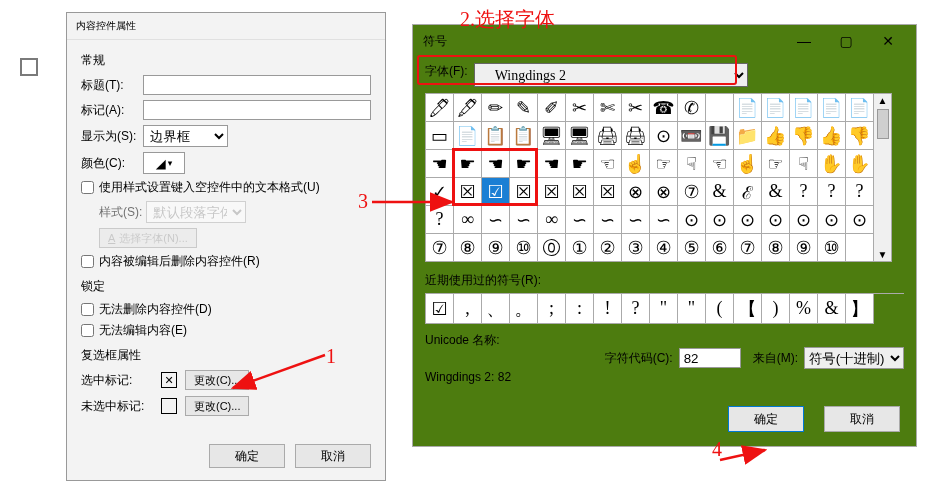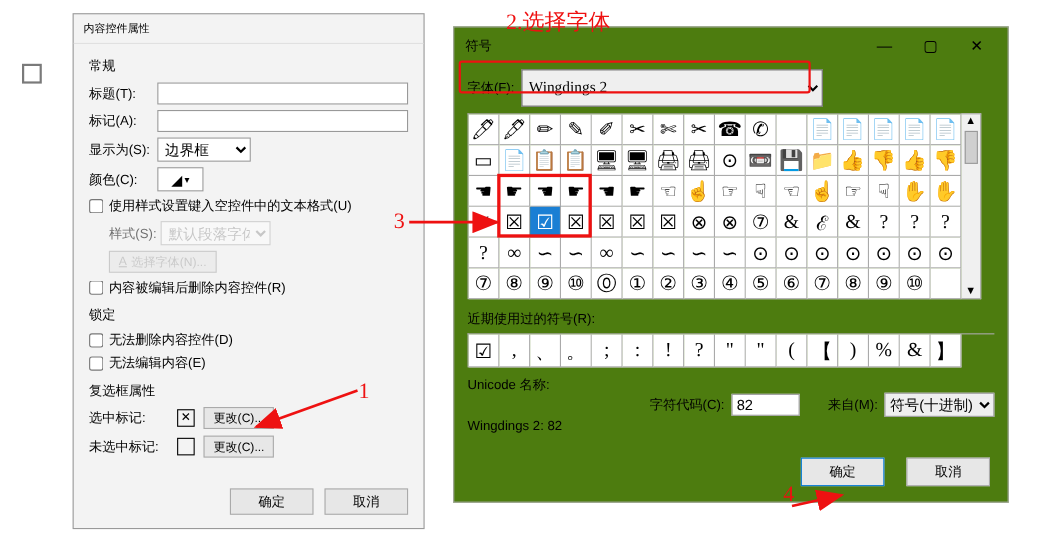--- a/index.html
+++ b/index.html
@@ -28,22 +28,22 @@
 
   
   .mini-icon { position:absolute; left:20px; top:58px; width:18px; height:18px; border:2px solid #7a7a7a; }
 
   
   .dlg-right { position: absolute; left: 412px; top: 24px; width: 505px; background: #4d7c0f; border: 1px solid #aaa; }
   .dlg-right .titlebar { display:flex; align-items:center; justify-content:space-between; padding: 4px 8px 4px 10px; }
   .dlg-right .titlebar .wbtns { display:flex; gap: 2px; }
   .wbtn { width: 40px; height: 24px; display:flex; align-items:center; justify-content:center; font-size:14px; }
   .dlg-right .body { padding: 6px 12px 12px 12px; }
-  .font-row { display:flex; align-items:center; gap:6px; margin-bottom: 6px; }
-  .font-row select { flex:1; height:34px; border:1px solid #666; font-family: "Times New Roman", serif; font-size: 14px; padding: 0 2px; }
+  .font-row { display:flex; gap:6px; margin-bottom: 6px; }
+  .font-row select { flex:1; height:24px; border:1px solid #666; font-family: "Times New Roman", serif; font-size: 14px; padding: 0 16px; }
   .font-callout { position:absolute; left:417px; top:55px; width:320px; height:30px; border:2px solid #e11; border-radius:3px; pointer-events:none; }
 
   .grid-wrap { position:relative; display:flex; }
   .grid { display:grid; grid-template-columns: repeat(16, 28px); grid-auto-rows: 28px; border-left:1px solid #aaa; border-top:1px solid #aaa; font-family: "Wingdings 2", "Segoe UI Symbol", serif; font-size:18px; }
   .cell { border-right:1px solid #aaa; border-bottom:1px solid #aaa; display:flex; align-items:center; justify-content:center; background:#fff; cursor:pointer; font-family: "Segoe UI Symbol","Arial Unicode MS", serif; }
   .cell.sel { background:#1a7fd4; color:#fff; }
   .vscroll { width:18px; border:1px solid #aaa; border-left: none; display:flex; flex-direction:column; justify-content:space-between; align-items:center; background:#f0f0f0; }
   .vscroll .ar { font-size:10px; padding:1px 0; width:100%; text-align:center; cursor:pointer; }
   .vscroll .thumb { width:12px; height:30px; background:#cfcfcf; border:1px solid #999; margin-top:2px; }
 
@@ -293,21 +293,21 @@
       </div>
 
     <div class="info-row">
       <div class="info-left">
         <span>Unicode 名称:</span>
         <span>Wingdings 2: 82</span>
       </div>
       <span style="flex:1"></span>
       <span class="lbl">字符代码(C):</span>
       <input type="text" value="82" style="">
-      <span class="lbl" style="margin-left:22px">来自(M):</span>
+      <span class="lbl" style="margin-left:8px">来自(M):</span>
       <select style="width:100px">
         <option>符号(十进制)</option>
       </select>
     </div>
   </div>
   <div class="footer">
     <button class="btn" style="border:1px solid #0078d4">确定</button>
     <button class="btn">取消</button>
   </div>
 </div>

